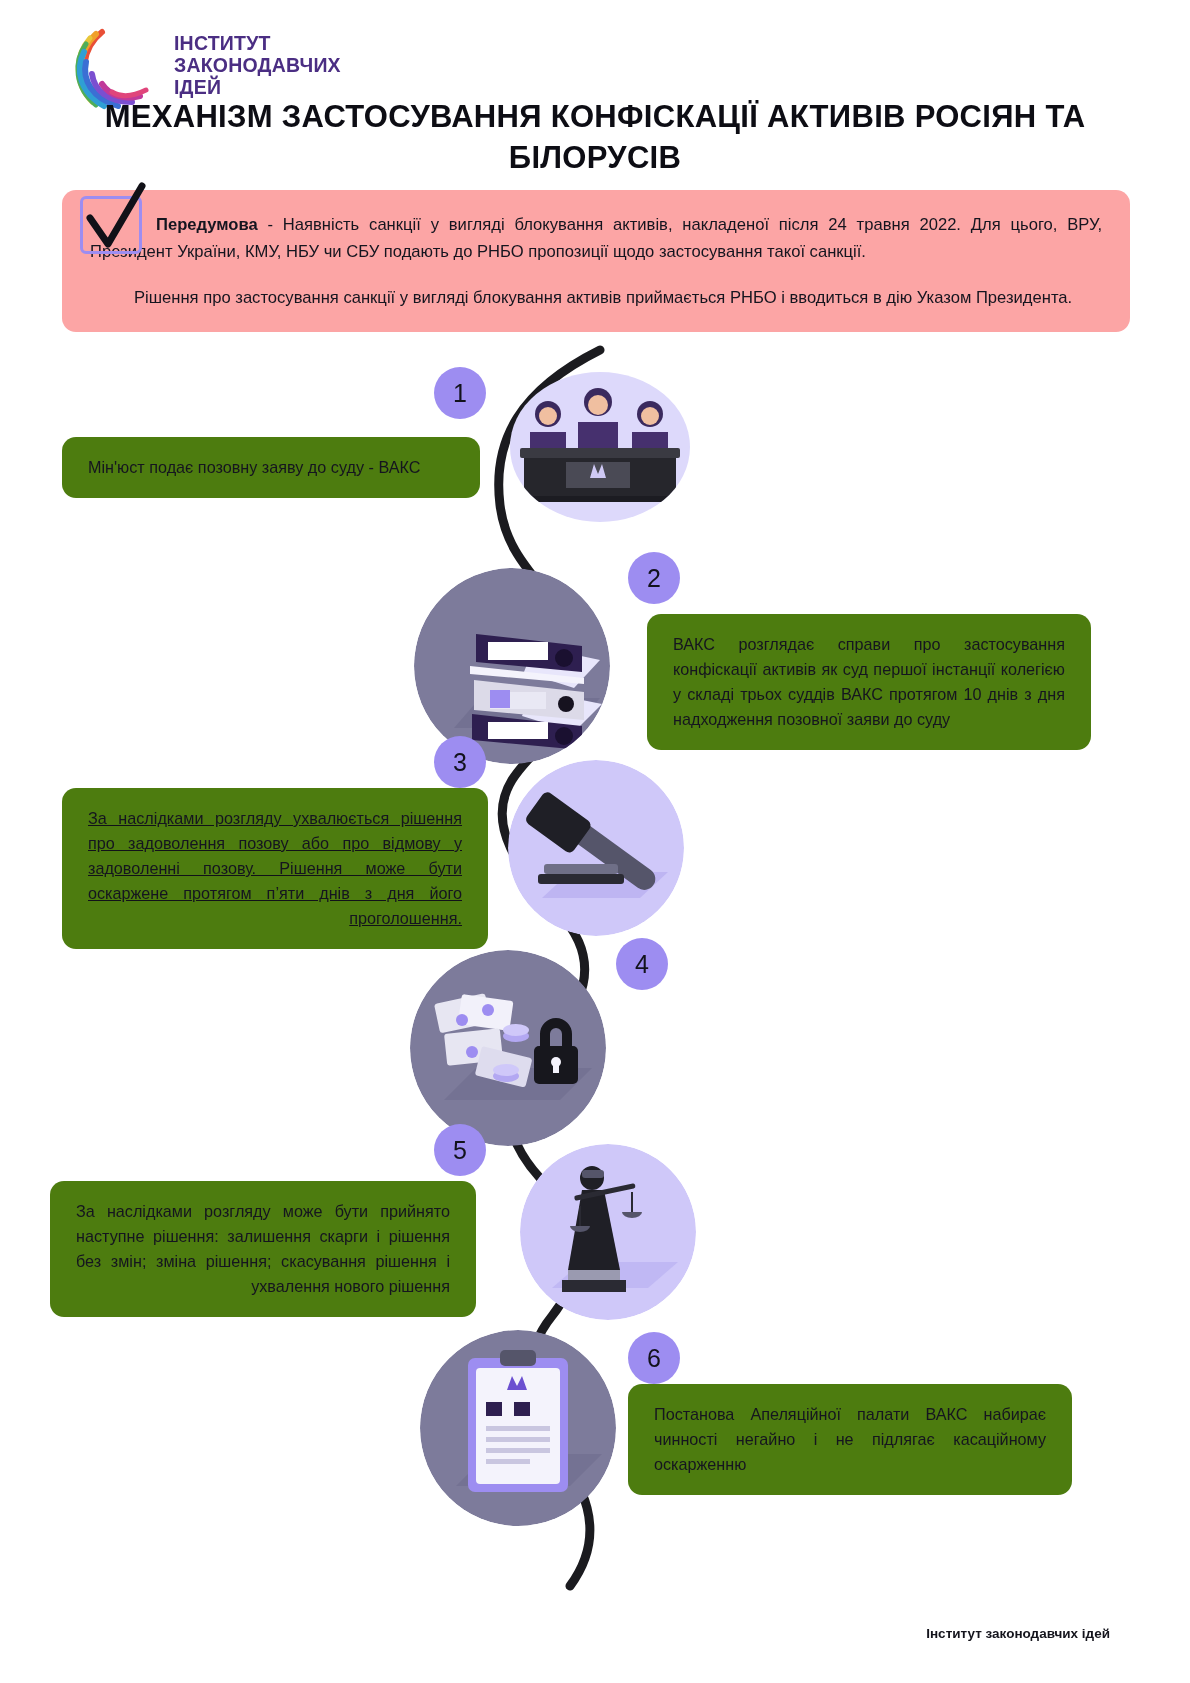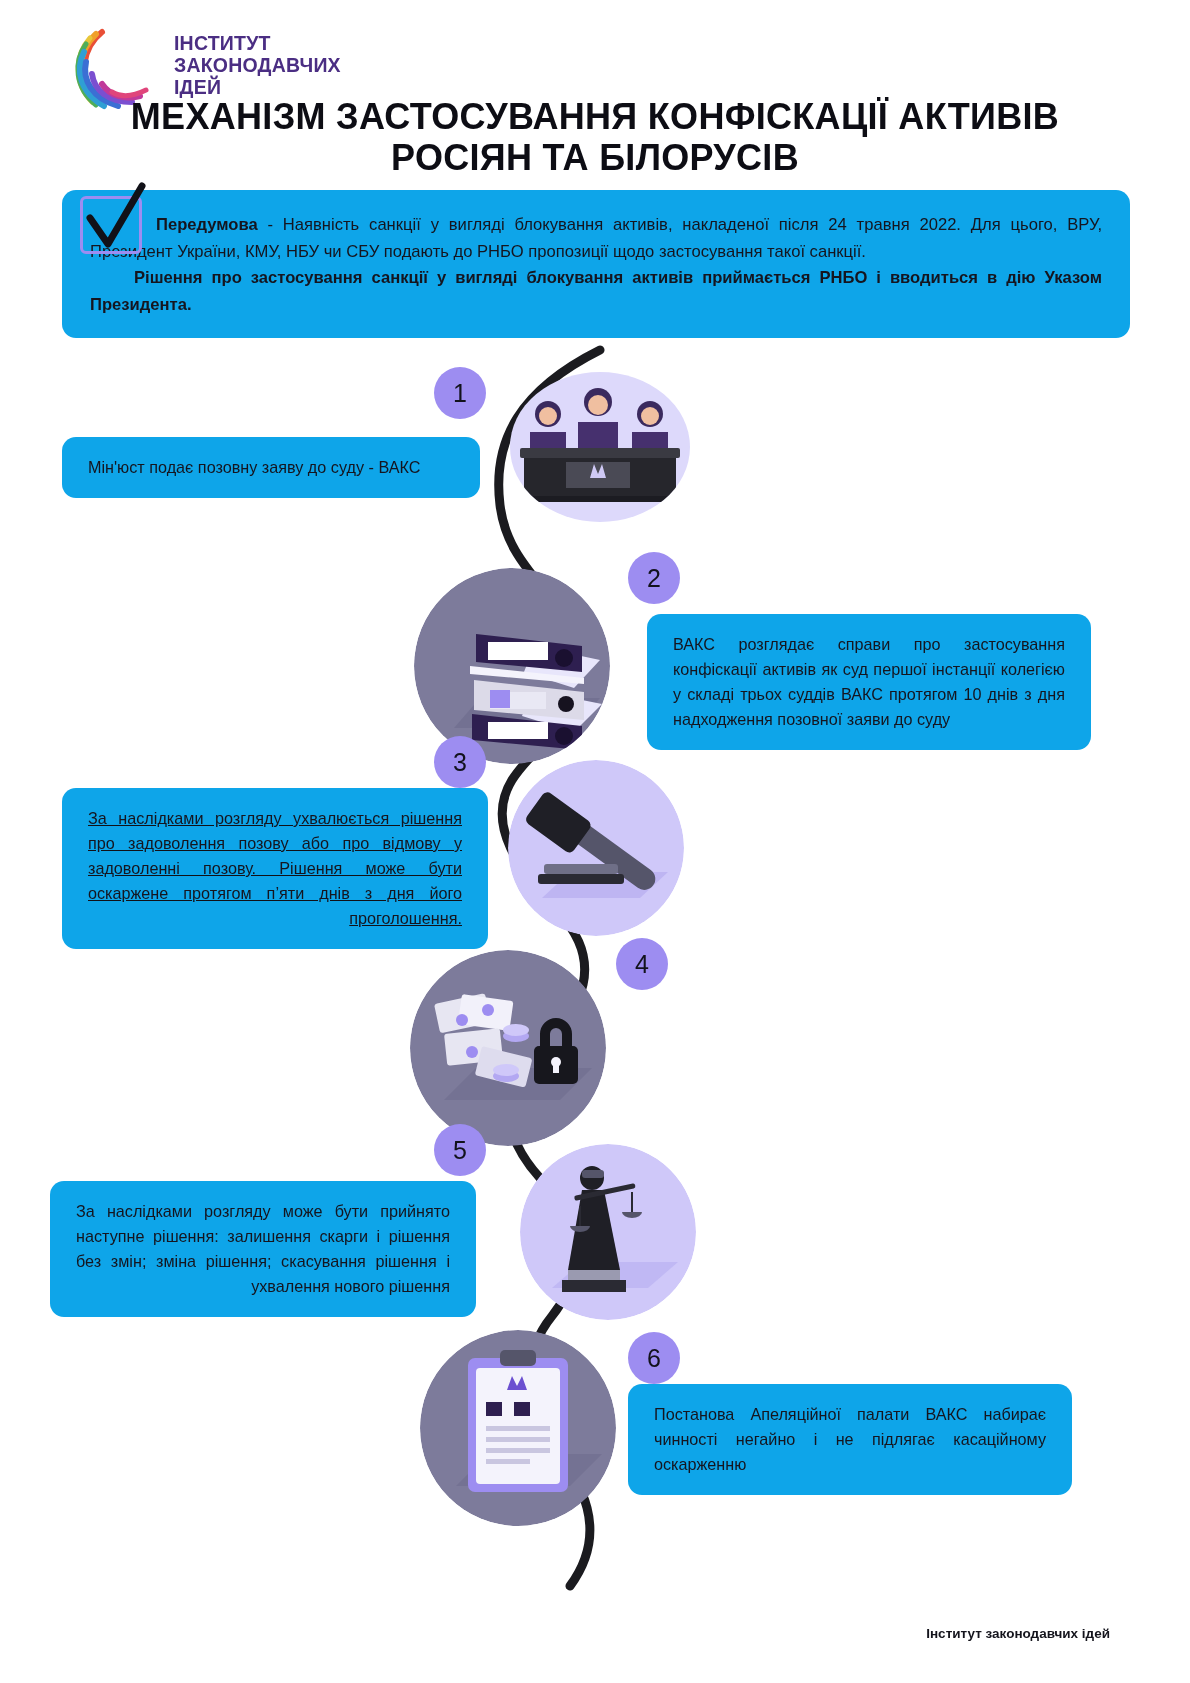--- a/index.html
+++ b/index.html
@@ -12,41 +12,41 @@
 
   
   .logo{position:absolute;left:72px;top:22px;width:290px;height:90px;}
   .logo svg{position:absolute;left:0;top:4px;}
   .logo-text{position:absolute;left:102px;top:10px;
     font-weight:bold;font-size:19.5px;line-height:22px;letter-spacing:.2px;
     color:#4b2e83;text-transform:uppercase;white-space:pre-line;}
 
   
   .title{position:absolute;left:95px;top:96px;width:1000px;text-align:center;
-    font-weight:bold;font-size:36px;line-height:41px;letter-spacing:.3px;
+    font-weight:bold;font-size:31px;line-height:41px;letter-spacing:.3px;
     color:#0d0d14;text-transform:uppercase;}
 
   
   .intro{position:absolute;left:62px;top:190px;width:1068px;
-    background:#0ea5e9;border-radius:14px;padding:22px 28px 20px 28px;
+    background:#fca5a5;border-radius:14px;padding:22px 28px 20px 28px;
     box-sizing:border-box;}
   .intro p{margin:0;font-size:16.6px;line-height:26.5px;text-align:justify;
     text-indent:0;color:#15151f;}
   .intro p.first{text-indent:66px;}
-  .intro p.second{margin-top:0;text-indent:44px;font-weight:bold;}
+  .intro p.second{margin-top:20px;text-indent:44px;font-weight:normal;}
   .intro b{font-weight:bold;}
   .checkbox{position:absolute;left:80px;top:196px;width:56px;height:52px;
     border:3px solid #9d8df1;border-radius:6px;background:transparent;}
   .check-mark{position:absolute;left:82px;top:182px;width:70px;height:74px;}
 
   
   .spine{position:absolute;left:0;top:330px;width:1190px;height:1280px;pointer-events:none;}
 
   
-  .card{position:absolute;background:#0ea5e9;border-radius:14px;
+  .card{position:absolute;background:#4d7c0f;border-radius:14px;
     box-sizing:border-box;padding:18px 26px;}
   .card p{margin:0;font-size:16.2px;line-height:25px;color:#15151f;}
   .card.justify p{text-align:justify;text-align-last:left;}
   .card.right p{text-align:justify;text-align-last:right;}
   .card.one p{text-align:left;}
 
   
   .stepnum{position:absolute;width:52px;height:52px;border-radius:50%;
     background:#9d8df1;color:#12121c;font-size:25px;font-weight:400;
     display:flex;align-items:center;justify-content:center;}

